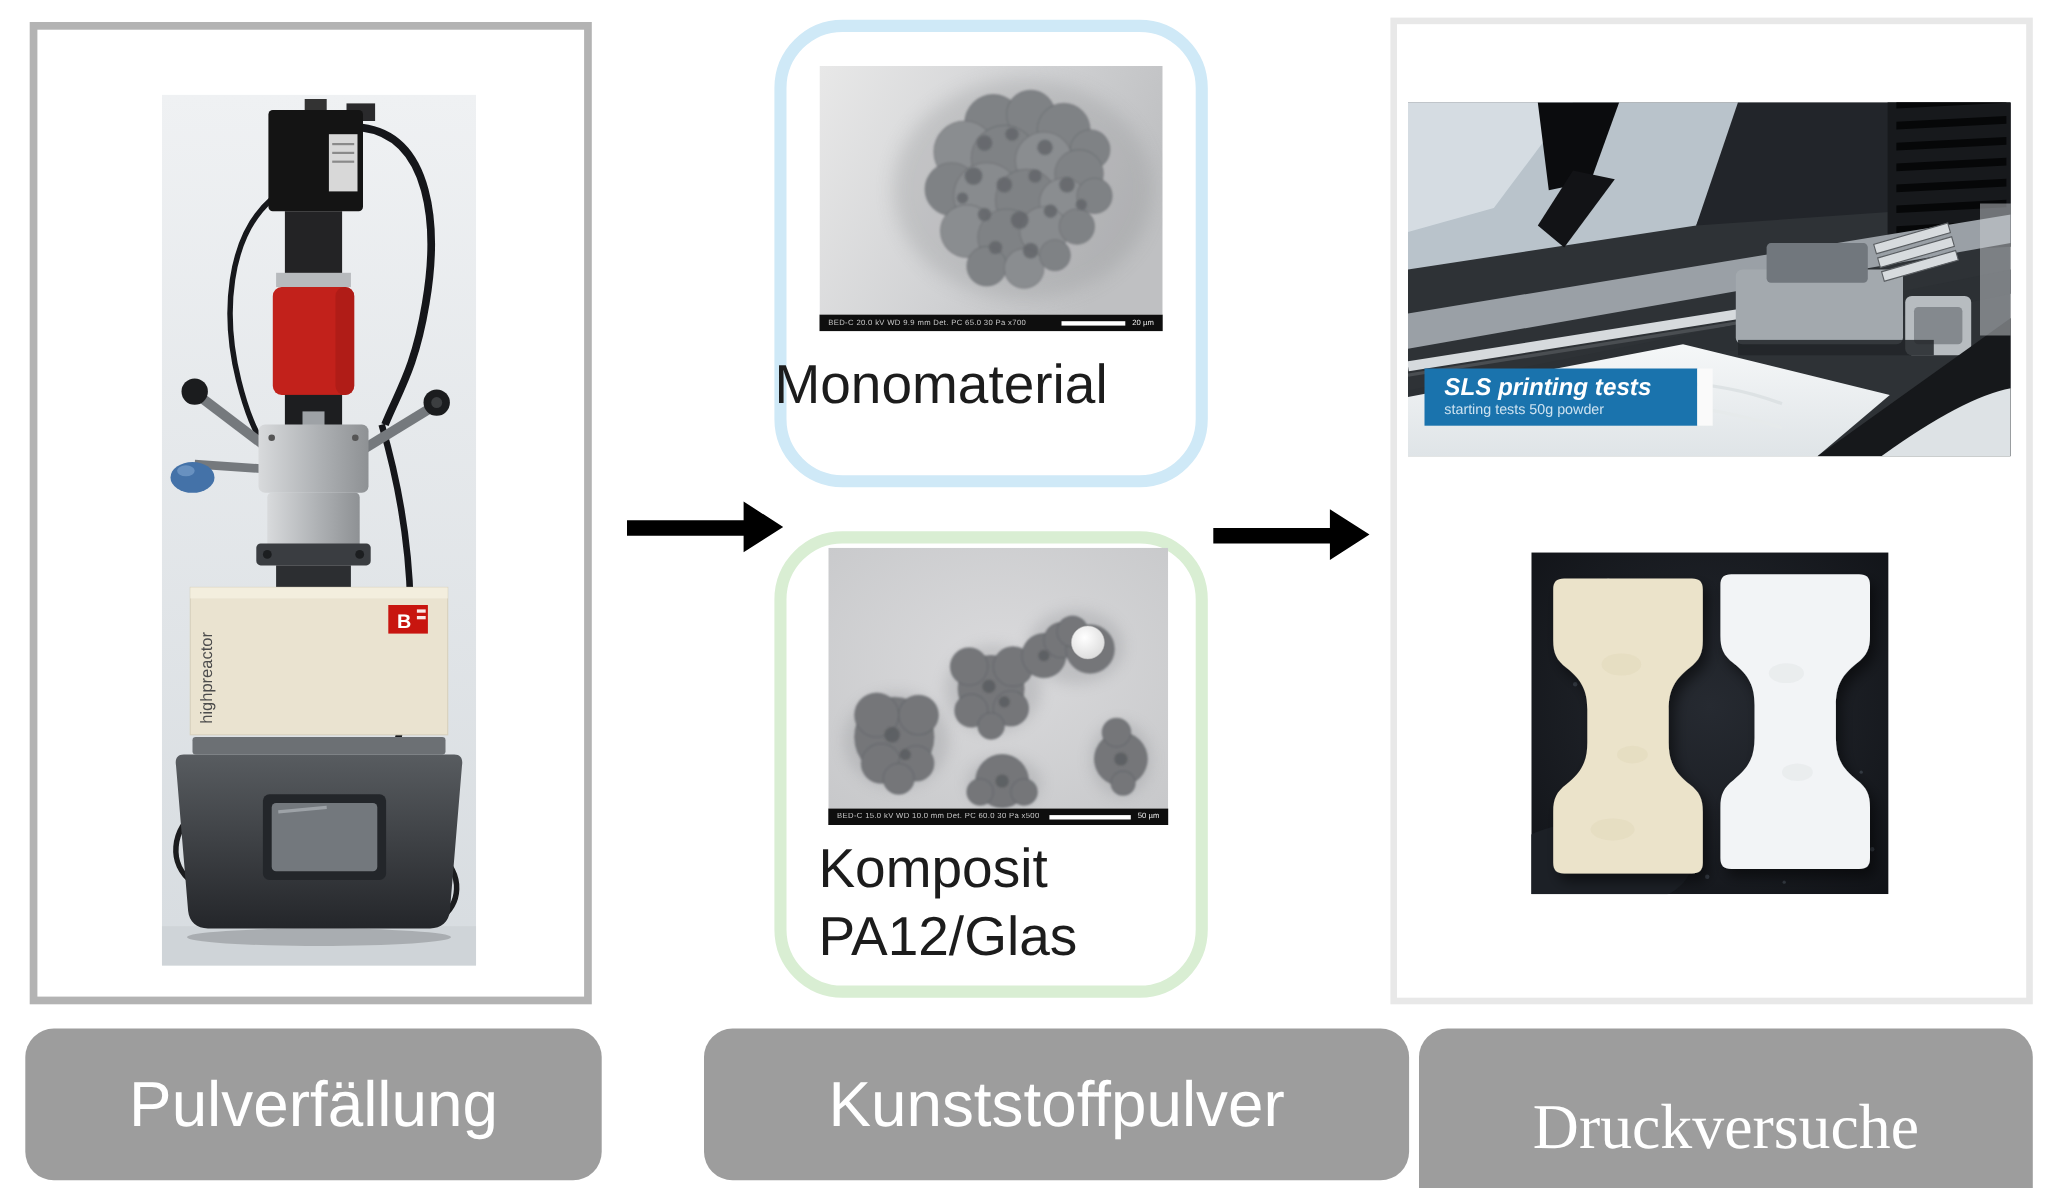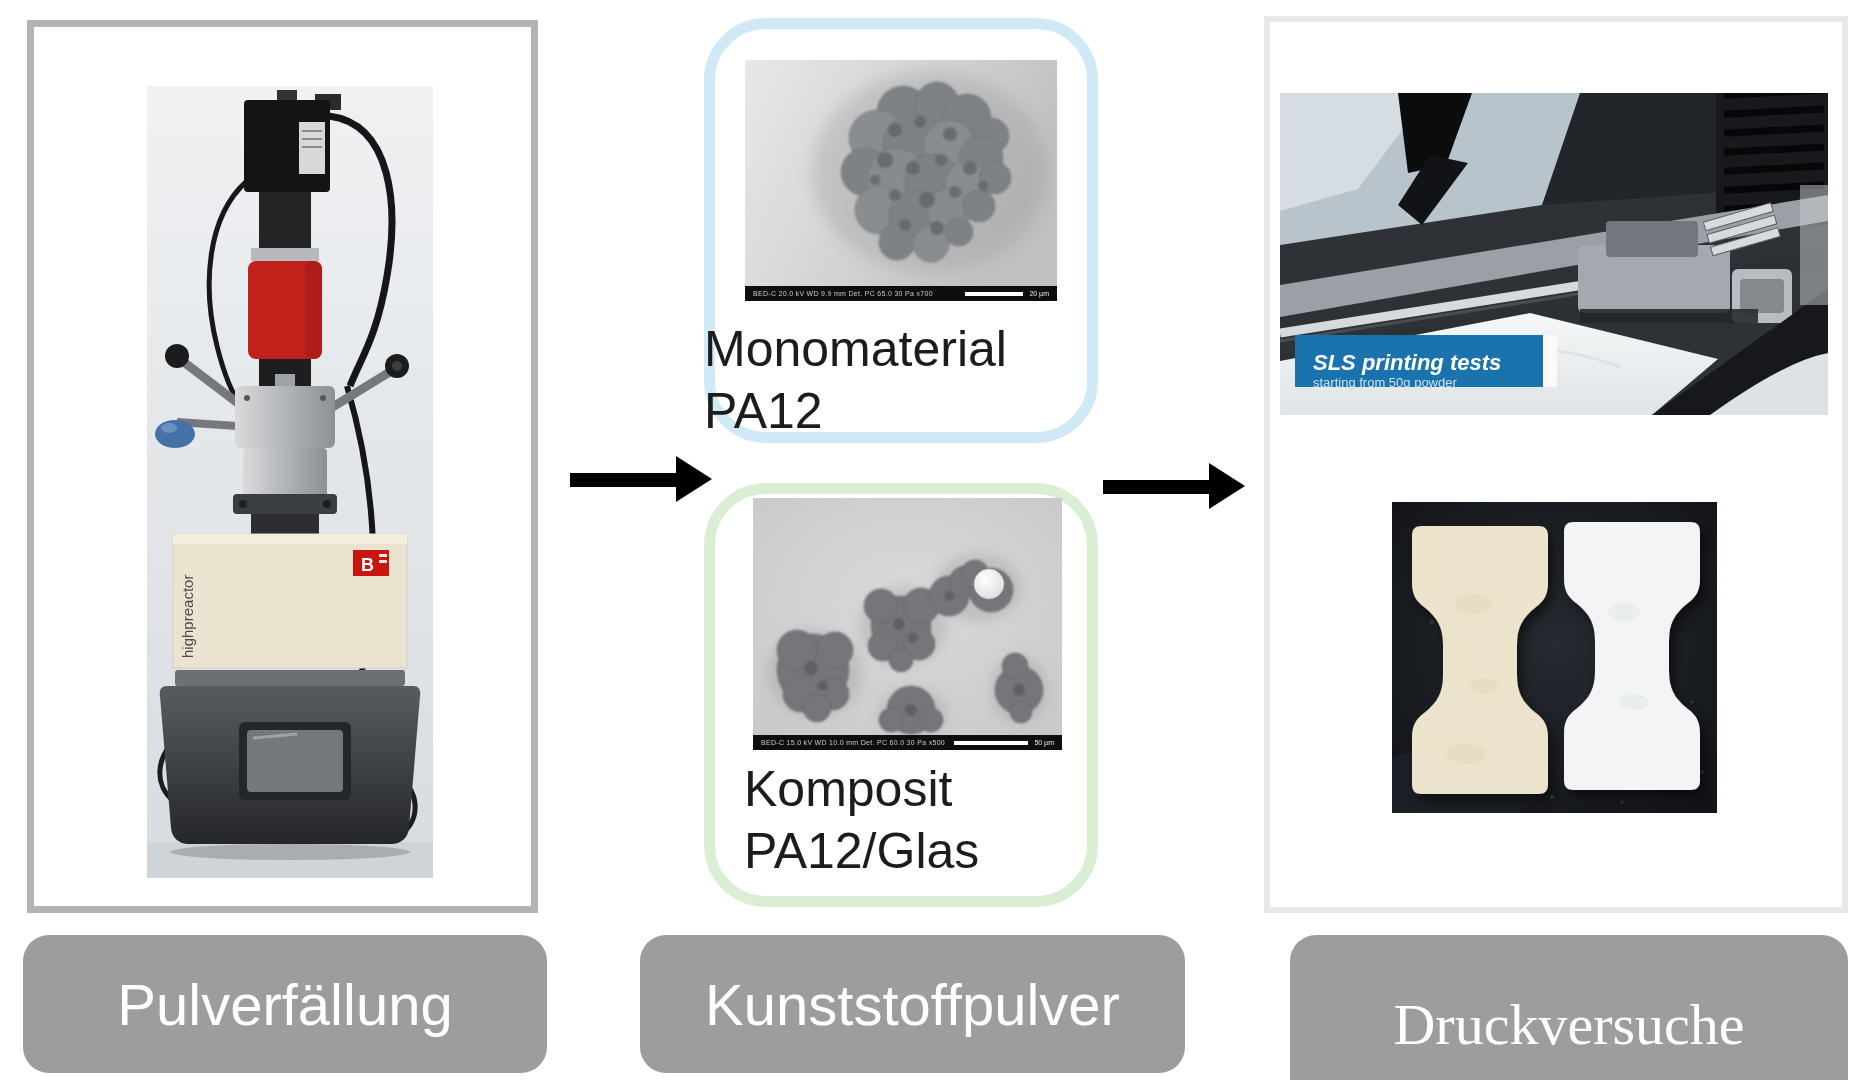--- a/index.html
+++ b/index.html
@@ -18,21 +18,21 @@
   .photo{overflow:hidden;}
   .sem{display:flex;flex-direction:column;}
   .sem svg{display:block;}
   .sem-bar{background:#0e0e0e;height:15px;display:flex;align-items:center;gap:6px;
            padding:0 8px;box-sizing:border-box;}
   .sem-info{flex:1;font-size:7px;color:#c9c9c9;letter-spacing:.3px;white-space:nowrap;overflow:hidden;}
   .sem-scale-line{height:4px;background:#fff;flex:none;}
   .sem-scale-label{font-size:7px;color:#eeeeee;white-space:nowrap;}
   .banner{display:flex;}
   .banner-main{background:var(--banner-blue,#1a73ad);width:248px;height:52px;
-               padding:16px 0 0 18px;box-sizing:border-box;}
+               padding:5px 0 0 18px;box-sizing:border-box;}
   .banner-title{font-style:italic;font-weight:bold;font-size:22px;line-height:24px;color:#ffffff;white-space:nowrap;}
   .banner-sub{font-size:13px;line-height:15px;color:#cde2f0;white-space:nowrap;}
   .banner-tail{width:14px;height:52px;background:#fafafa;}
   svg{display:block;}
 </style>
 </head>
 <body>
 
 <div class="canvas">
 
@@ -194,21 +194,20 @@
     </svg>
     <div class="sem-bar">
       <div class="sem-info">BED-C  20.0 kV  WD 9.9 mm  Det. PC 65.0  30 Pa  x700</div>
       <div class="sem-scale-line" style="width:58px;"></div>
       <div class="sem-scale-label">20 µm</div>
     </div>
   </div>
 
   <div class="abs card-text" style="left:704px;top:318px;width:394px;">
     <div>Monomaterial</div>
-    <div>PA12</div>
   </div>
 
   <div class="abs card card-green" style="left:704px;top:483px;width:394px;height:424px;"></div>
 
   <div class="abs sem" style="left:753px;top:498px;width:309px;height:252px;">
     <svg width="309" height="237" viewBox="0 0 309 237">
       <defs>
         <radialGradient id="semBg2" cx="0.5" cy="0.45" r="0.8">
           <stop offset="0" stop-color="#dadadc"></stop>
             <stop offset="1" stop-color="#c6c7c9"></stop>
@@ -272,21 +271,21 @@
       <div class="sem-scale-line" style="width:74px;"></div>
       <div class="sem-scale-label">50 µm</div>
     </div>
   </div>
 
   <div class="abs card-text" style="left:704px;top:758px;width:394px;margin-left:40px;">
     <div>Komposit</div>
     <div>PA12/Glas</div>
   </div>
 
-  <div class="abs label-bar" style="left:640px;top:935px;width:545px;height:138px;">
+  <div class="abs label-bar" style="left:640px;top:935px;width:641px;height:138px;">
     <span>Kunststoffpulver</span>
   </div>
 
   <div class="abs panel panel-right" style="left:1264px;top:16px;width:584px;height:897px;"></div>
 
   <div class="abs photo" style="left:1280px;top:93px;width:548px;height:322px;">
     <svg width="548" height="322" viewBox="0 0 548 322">
       <defs>
         <linearGradient id="powderGr" x1="0" y1="0" x2="0" y2="1">
           <stop offset="0" stop-color="#f5f7f8"></stop>
@@ -328,21 +327,21 @@
         <rect x="460" y="186" width="44" height="34" rx="4" fill="#84898e"></rect>
         <rect x="300" y="216" width="178" height="14" fill="#212428" opacity="0.85"></rect>
       </g>
       <polygon points="372,322 548,196 548,322" fill="#16181b"></polygon>
       <path d="M430,322 Q505,268 548,260 L548,322 Z" fill="#dde2e5"></path>
       <rect x="520" y="92" width="28" height="120" fill="#caced2" opacity="0.5"></rect>
     </svg>
     <div class="abs banner" style="left:15px;top:242px;">
       <div class="banner-main">
         <div class="banner-title">SLS printing tests</div>
-        <div class="banner-sub">starting from 50g powder</div>
+        <div class="banner-sub">starting tests 50g powder</div>
       </div>
       <div class="banner-tail"></div>
     </div>
   </div>
 
   <div class="abs photo" style="left:1392px;top:502px;width:325px;height:311px;">
     <svg width="325" height="311" viewBox="0 0 325 311">
       <defs>
         <radialGradient id="bgSpec" cx="0.5" cy="0.45" r="0.85">
           <stop offset="0" stop-color="#262a31"></stop>

